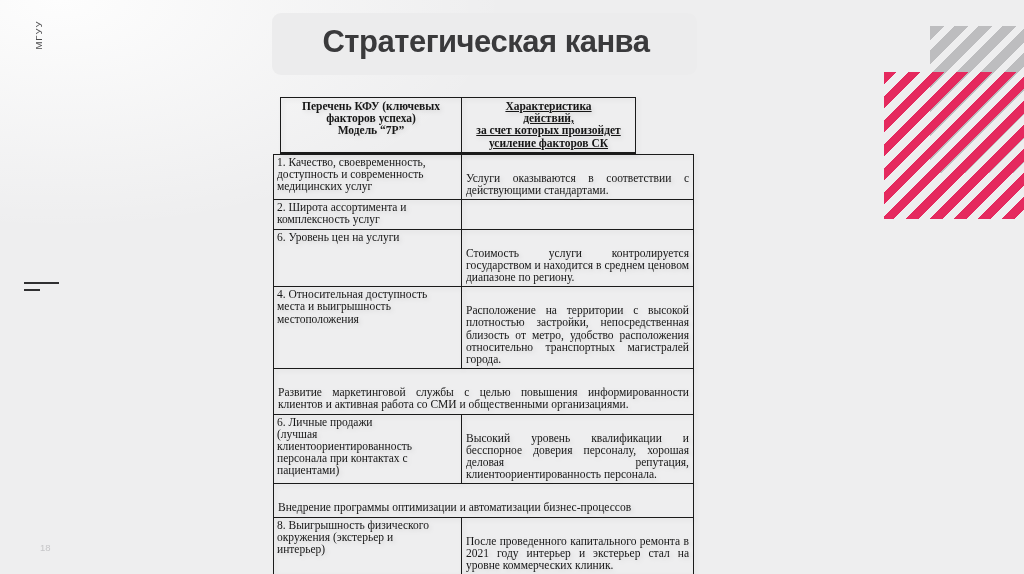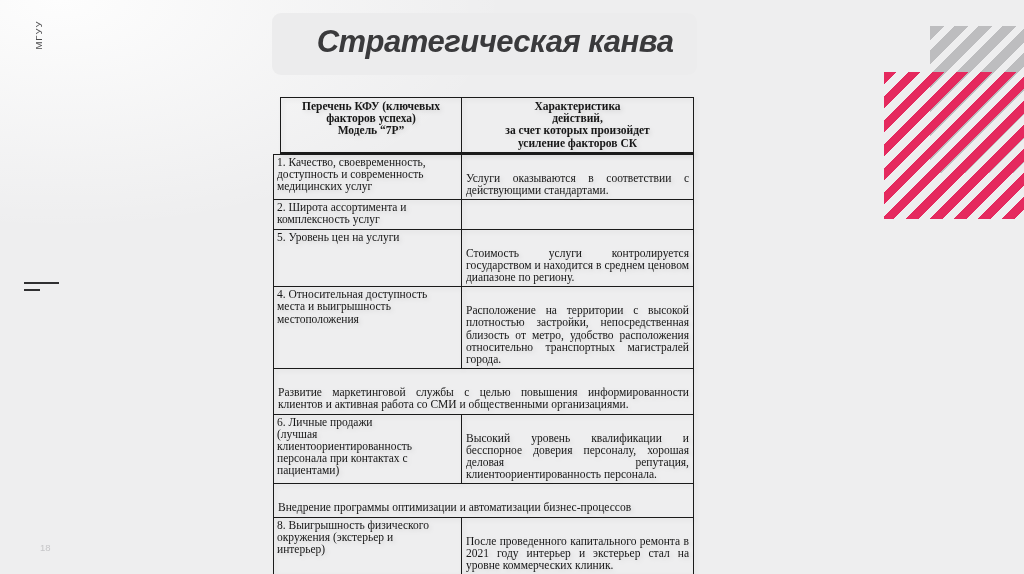--- a/index.html
+++ b/index.html
@@ -13,22 +13,22 @@
   .vertical-logo {
     position:absolute; left:38px; top:35px;
     transform:translate(-50%,-50%) rotate(-90deg);
     font-size:9.5px; letter-spacing:1px; color:#4b4b4d; white-space:nowrap;
   }
   .title-band {
     position:absolute; left:272px; top:13px; width:425px; height:62px;
     background:#ececed; border-radius:9px;
   }
   .title {
-    position:absolute; left:275px; top:24px; width:440px;
-    text-align:center; font-style:italic; font-weight:bold;
+    position:absolute; left:266px; top:24px; width:440px;
+    text-align:center; font-weight:bold;
     font-size:31px; color:#3a3a3c; letter-spacing:-0.5px;
   }
   .dash { position:absolute; background:#2f2f31; height:2px; }
   .dash-long  { left:24px; top:282px; width:35px; }
   .dash-short { left:24px; top:289px; width:16px; }
   .page-number { position:absolute; left:40px; top:542px; font-size:9.5px; color:#c6c6c8; }
   .stripes { position:absolute; width:147px; height:147px; }
   .stripes-gray {
     left:930px; top:26px; z-index:1;
     background:repeating-linear-gradient(135deg, #bdbdbf 0 10px, rgba(0,0,0,0) 10px 17px);
@@ -37,27 +37,27 @@
     left:884px; top:72px; z-index:2;
     background:repeating-linear-gradient(135deg, #e5295e 0 9px, rgba(0,0,0,0) 9px 17px);
   }
   
   .tbl {
     position:absolute; left:273px; top:97px; width:421px;
     font-family:"Liberation Serif", serif; font-size:11.5px; line-height:12.2px;
     color:#161616; filter:drop-shadow(2px 2px 2px rgba(0,0,0,0.10));
   }
   .tbl-header {
-    display:flex; margin-left:7px; width:414px;
+    display:flex; margin-left:7px; width:356px;
     border:1px solid #1a1a1a; border-bottom:2px solid #1a1a1a;
     font-weight:bold; text-align:center; background:transparent;
   }
   .th { padding:2px 3px 3px; white-space:pre-line; }
   .th1 { width:181px; border-right:1px solid #1a1a1a; }
-  .th2 { flex:1; }
+  .th2 { flex:1;text-decoration:underline; }
   .tbl-body { border:1px solid #1a1a1a; border-top:1px solid #1a1a1a; width:421px; }
   .row { display:flex; border-bottom:1px solid #1a1a1a; }
   .row:last-child { border-bottom:none; }
   .c1 {
     width:188px; border-right:1px solid #1a1a1a;
     padding:1px 7px 3px 3px; white-space:pre-line;
   }
   .c2 { flex:1; padding:17px 4px 3px 4px; text-align:justify; }
 </style>
 </head>
@@ -93,21 +93,21 @@
         <div class="c1">1. Качество, своевременность,
 доступность и современность
 медицинских услуг</div>
         <div class="c2">Услуги оказываются в соответствии с действующими стандартами.</div>
       </div>
       <div class="row">
         <div class="c1">2. Широта ассортимента и
 комплексность услуг</div>
       </div>
       <div class="row">
-        <div class="c1">5. Уровень цен на услуги</div>
+        <div class="c1">6. Уровень цен на услуги</div>
         <div class="c2">Стоимость услуги контролируется государством и находится в среднем ценовом диапазоне по региону.</div>
       </div>
       <div class="row">
         <div class="c1">4. Относительная доступность
 места и выигрышность
 местоположения</div>
         <div class="c2">Расположение на территории с высокой плотностью застройки, непосредственная близость от метро, удобство расположения относительно транспортных магистралей города.</div>
       </div>
       <div class="row">
         <div class="c2">Развитие маркетинговой службы с целью повышения информированности клиентов и активная работа со СМИ и общественными организациями.</div>

